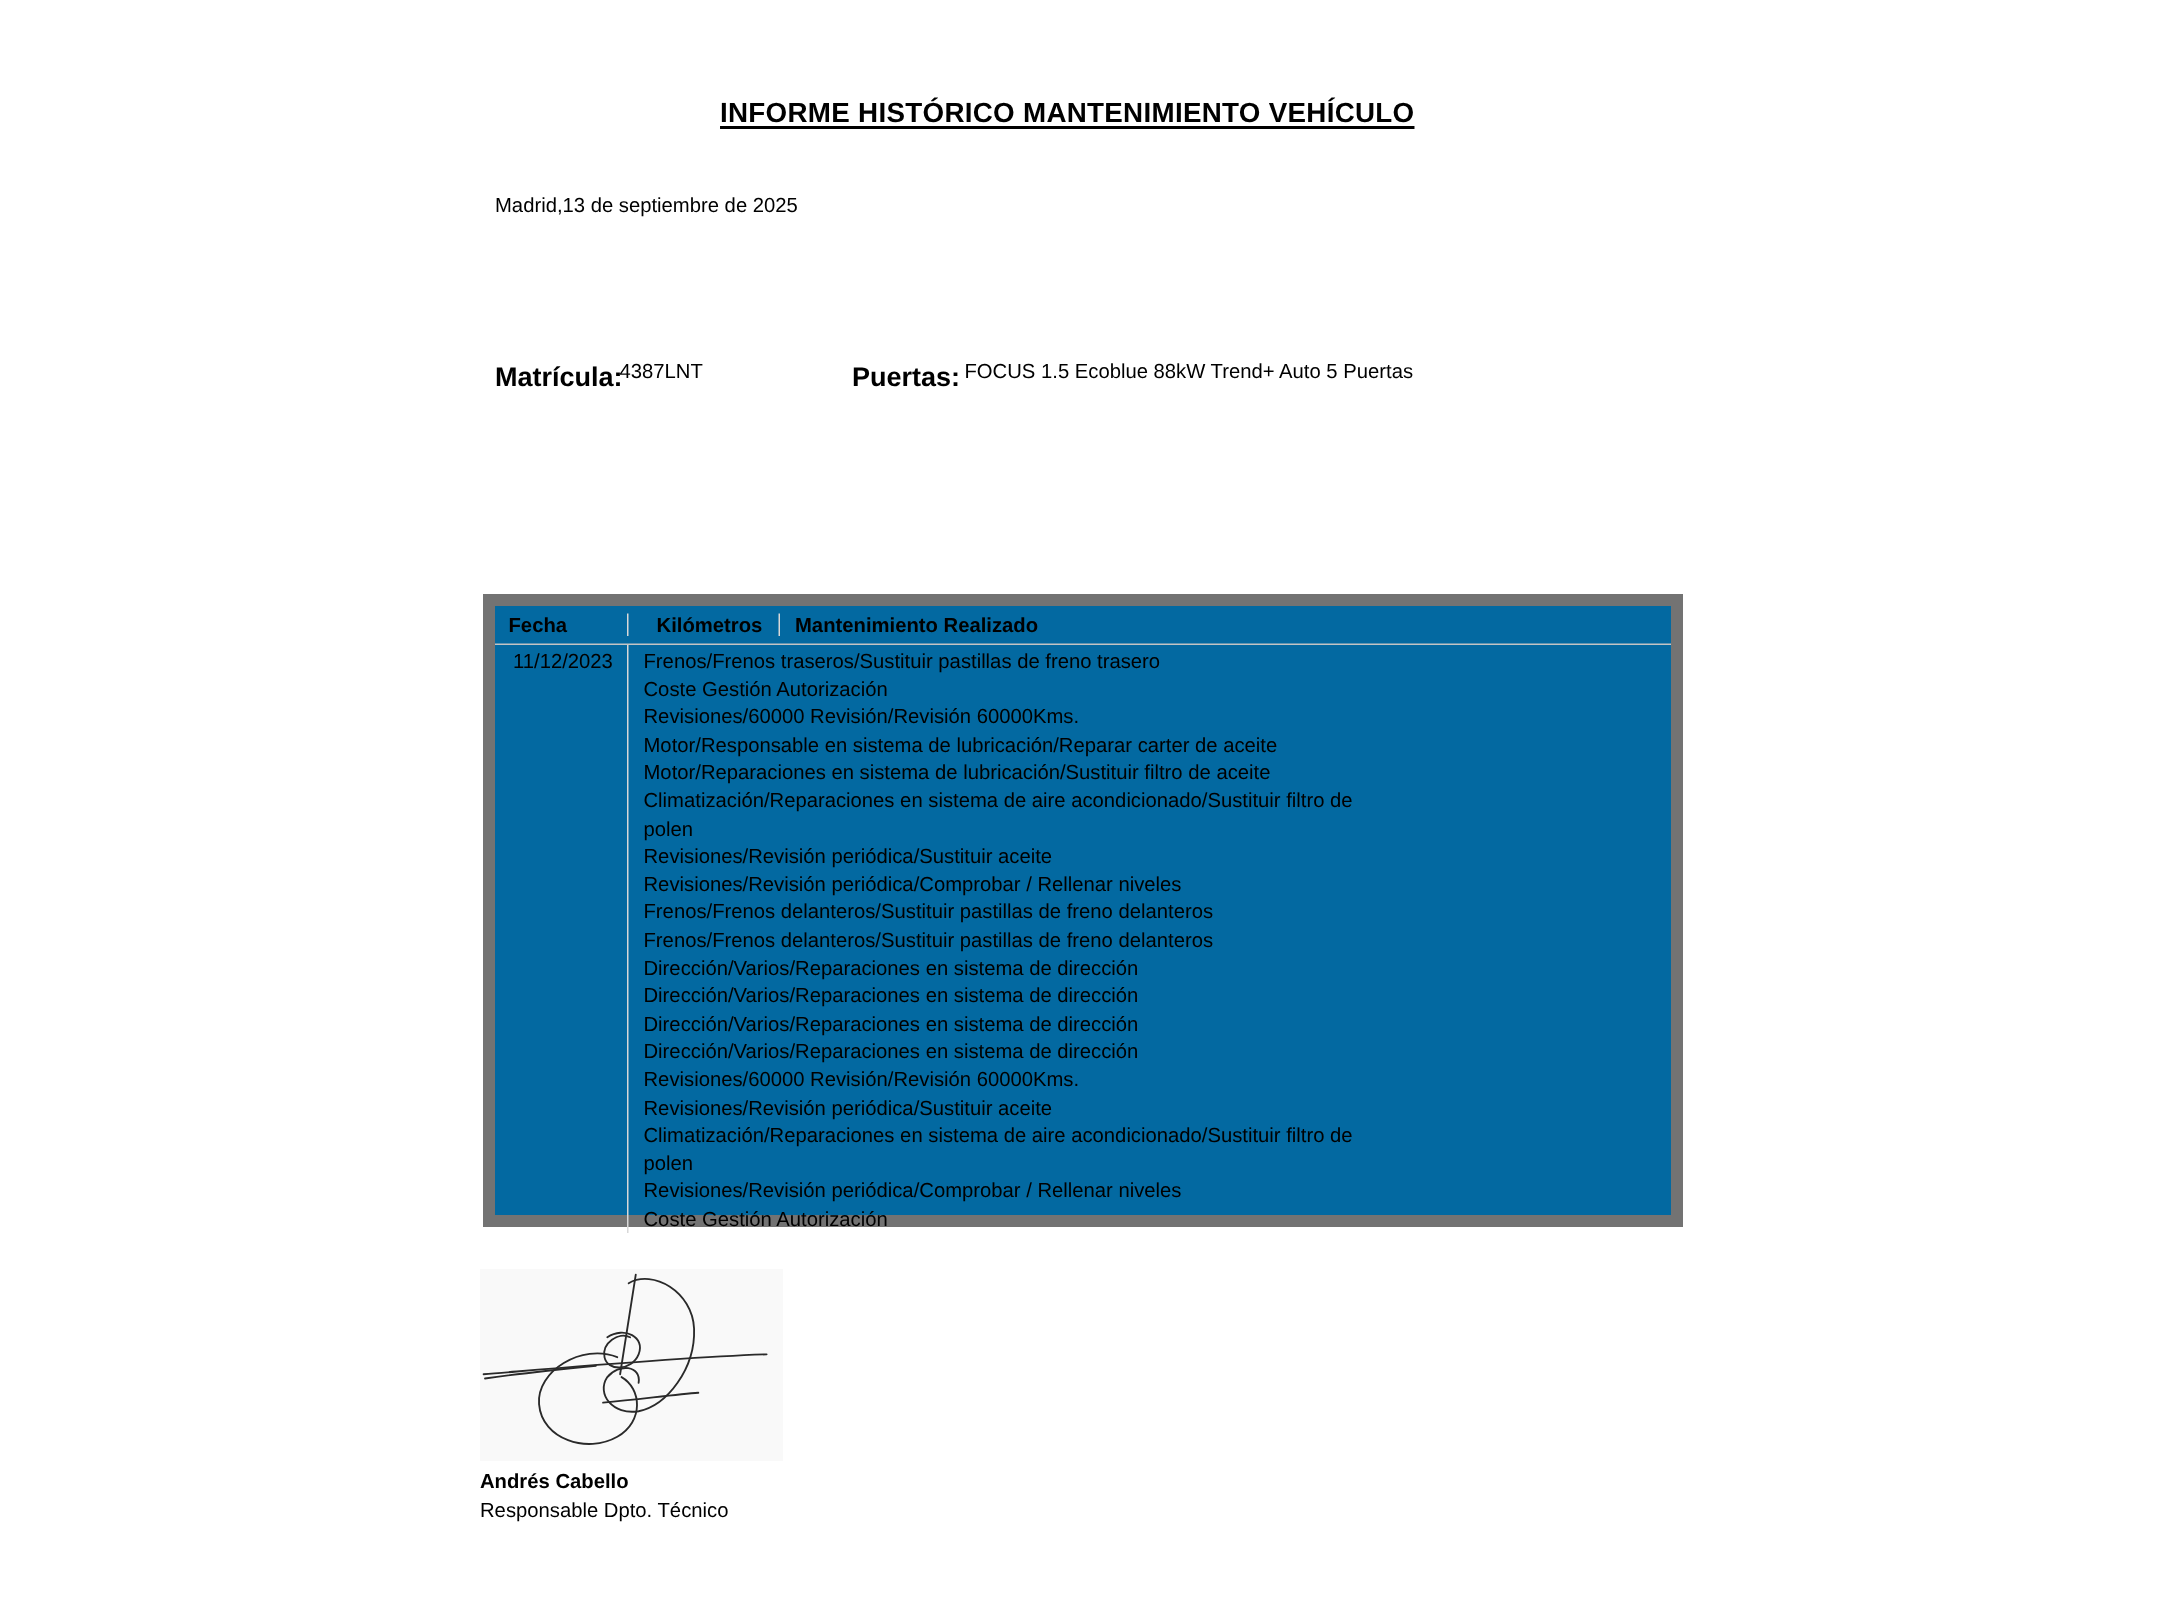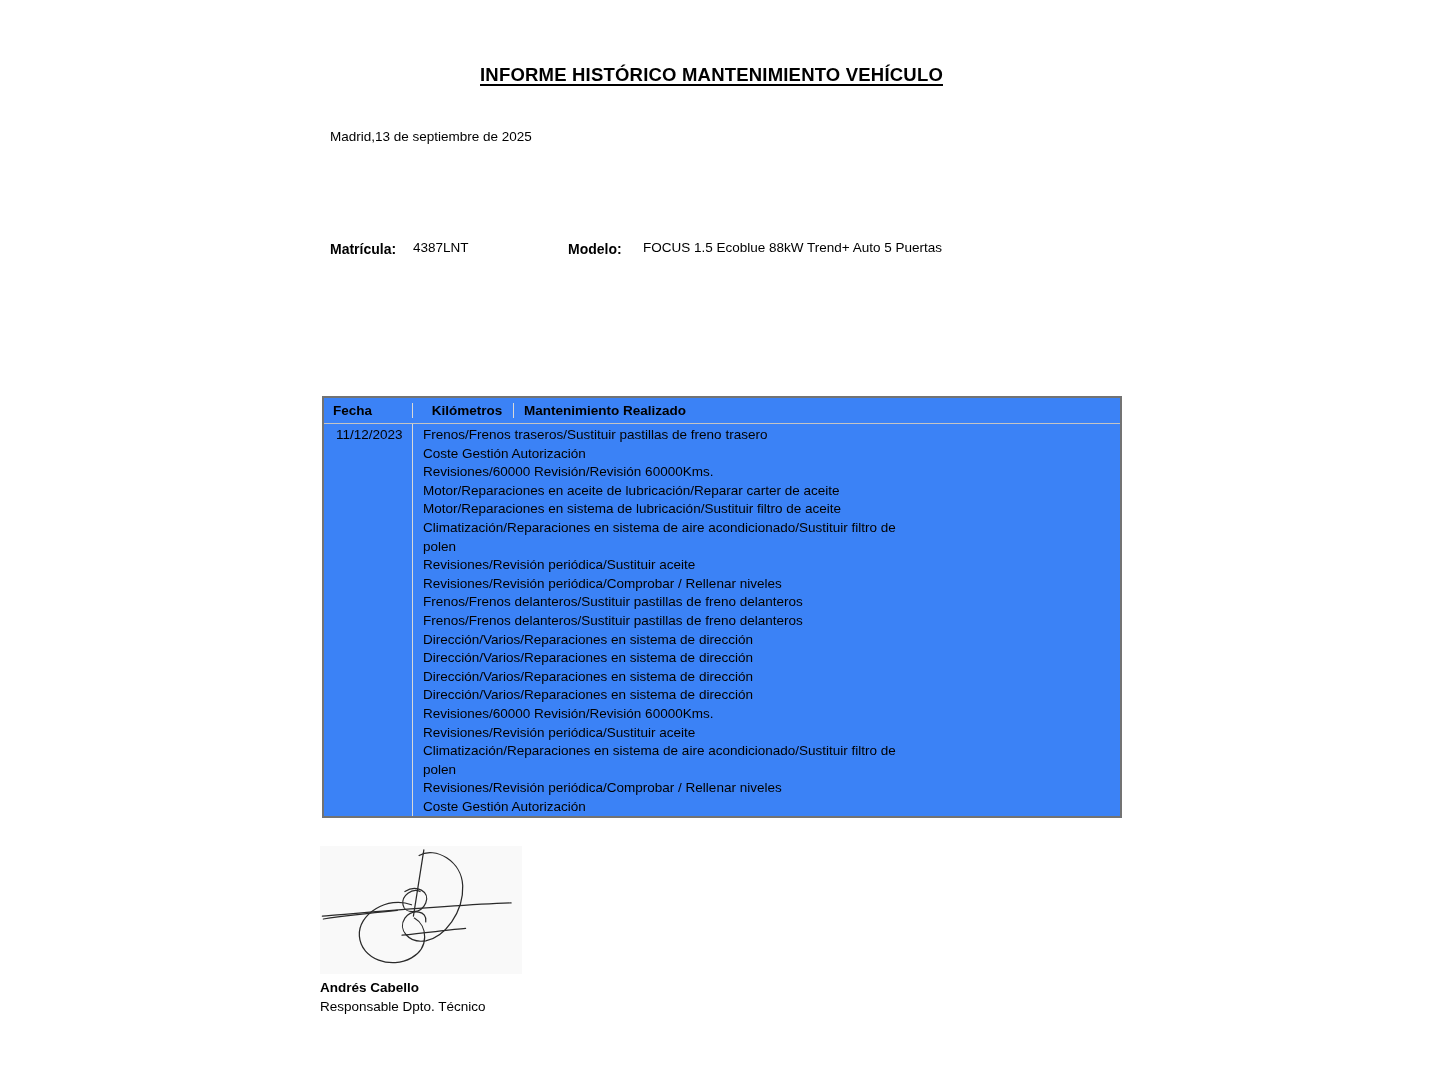--- a/index.html
+++ b/index.html
@@ -25,38 +25,38 @@
     text-decoration-thickness: 2px;
     text-underline-offset: 3px;
     letter-spacing: 0.2px;
   }
   .date-line {
     position: absolute;
     top: 129px;
     left: 330px;
     font-size: 13.5px;
   }
-  .label { font-weight: bold; font-size: 14px; position: absolute; top: 241px; }
+  .label { font-weight: bold; font-size: 18px; position: absolute; top: 241px; }
   .value { font-size: 13.5px; position: absolute; top: 240px; }
   .matricula-label { left: 330px; }
   .matricula-value { left: 413px; }
   .modelo-label { left: 568px; }
   .modelo-value { left: 643px; }
 
   .maint-table {
     position: absolute;
     left: 322px;
     top: 396px;
     width: 800px;
     height: 422px;
-    border: 2px solid #737373;
+    border: 8px solid #737373;
     display: flex;
     flex-direction: column;
     font-size: 13.5px;
-    background: #3b82f6;
+    background: #0369a1;
   }
   .t-header {
     display: flex;
     height: 26px;
     border-bottom: 1px solid #c4c4c4;
     font-weight: bold;
     align-items: center;
     flex: 0 0 26px;
   }
   .t-body {
@@ -103,37 +103,37 @@
 
 <div class="page">
 
   <div class="doc-title">INFORME HISTÓRICO MANTENIMIENTO VEHÍCULO</div>
 
   <div class="date-line">Madrid,13 de septiembre de 2025</div>
 
   <span class="label matricula-label">Matrícula:</span>
   <span class="value matricula-value">4387LNT</span>
 
-  <span class="label modelo-label">Modelo:</span>
+  <span class="label modelo-label">Puertas:</span>
   <span class="value modelo-value">FOCUS 1.5 Ecoblue 88kW Trend+ Auto 5 Puertas</span>
 
   <div class="maint-table">
     <div class="t-header">
       <div class="col-fecha">Fecha</div>
       <div class="col-km">Kilómetros</div>
       <div class="col-maint">Mantenimiento Realizado</div>
     </div>
     <div class="t-body">
       <div class="col-fecha">11/12/2023</div>
       <div class="col-maint">
         <div class="maint-lines">
             <div>Frenos/Frenos traseros/Sustituir pastillas de freno trasero</div>
             <div>Coste Gestión Autorización</div>
             <div>Revisiones/60000 Revisión/Revisión 60000Kms.</div>
-            <div>Motor/Reparaciones en aceite de lubricación/Reparar carter de aceite</div>
+            <div>Motor/Responsable en sistema de lubricación/Reparar carter de aceite</div>
             <div>Motor/Reparaciones en sistema de lubricación/Sustituir filtro de aceite</div>
             <div>Climatización/Reparaciones en sistema de aire acondicionado/Sustituir filtro de polen</div>
             <div>Revisiones/Revisión periódica/Sustituir aceite</div>
             <div>Revisiones/Revisión periódica/Comprobar / Rellenar niveles</div>
             <div>Frenos/Frenos delanteros/Sustituir pastillas de freno delanteros</div>
             <div>Frenos/Frenos delanteros/Sustituir pastillas de freno delanteros</div>
             <div>Dirección/Varios/Reparaciones en sistema de dirección</div>
             <div>Dirección/Varios/Reparaciones en sistema de dirección</div>
             <div>Dirección/Varios/Reparaciones en sistema de dirección</div>
             <div>Dirección/Varios/Reparaciones en sistema de dirección</div>

